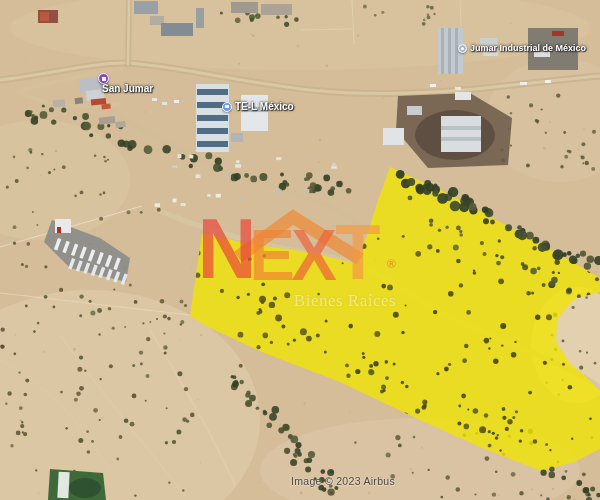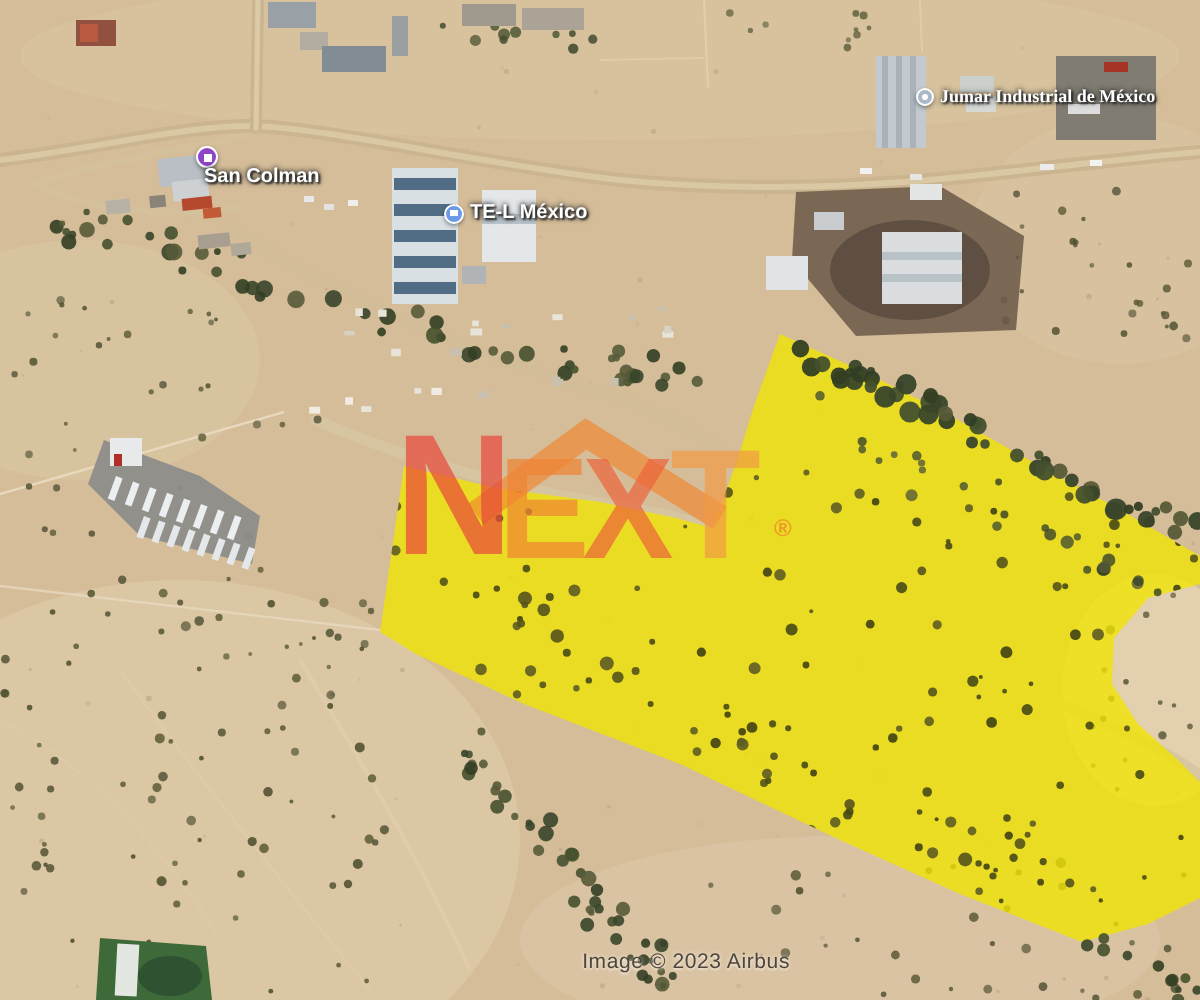--- a/index.html
+++ b/index.html
@@ -866,44 +866,45 @@
         <circle cx="579.2" cy="483.0" r="2.9" fill="#333e24" opacity="0.9"></circle>
         <circle cx="589.0" cy="500.0" r="3.1" fill="#45502e" opacity="0.9"></circle>
         <circle cx="586.2" cy="490.0" r="3.1" fill="#333e24" opacity="0.9"></circle>
       </g>
   </svg>
 
   <div class="poi" style="left:98px;top:73px;">
     <div class="pin" style="width:11px;height:11px;background:#8e44c8;">
       <div class="pin-glyph" style="width:4px;height:4px;"></div>
     </div>
-    <div class="poi-label" style="font-size:10px;margin:-1px 0 0 4px;">San Colman</div>
+    <div class="poi-label" style="font-size:10px;margin:-1px 0 0 4px;">San Jumar</div>
   </div>
 
   <div class="poi" style="left:222px;top:101px;flex-direction:row;align-items:center;">
     <div class="pin" style="width:10px;height:10px;background:#6b9ae8;">
       <div class="pin-glyph" style="width:4px;height:3px;"></div>
     </div>
     <div class="poi-label" style="font-size:10px;margin-left:3px;">TE-L México</div>
   </div>
 
   <div class="poi" style="left:458px;top:43px;flex-direction:row;align-items:center;">
     <div class="pin" style="width:9px;height:9px;background:#a9b9c5;">
       <div class="pin-glyph" style="width:3px;height:3px;border-radius:50%;"></div>
     </div>
-    <div class="poi-label" style="font-size:9px;margin-left:3px;font-family:Liberation Serif, serif;">Jumar Industrial de México</div>
+    <div class="poi-label" style="font-size:9px;margin-left:3px;">Jumar Industrial de México</div>
   </div>
 
   <div class="wm">
     <svg width="230" height="115">
       <polyline id="wmroof" points="48,52 103,12 170,54" fill="none" stroke-width="13" opacity=".66" stroke="#f0862e"></polyline>
     </svg>
     <div id="wm-brand">
         <span class="wm-letter" style="left: 6px; top: 0px; font-size: 86px; color: rgb(232, 72, 58);">N</span>
         <span class="wm-letter" style="left: 58px; top: 14px; font-size: 72px; color: rgb(240, 132, 51);">E</span>
         <span class="wm-letter" style="left: 100px; top: 14px; font-size: 72px; color: rgb(236, 100, 58);">X</span>
         <span class="wm-letter" style="left: 144px; top: 8px; font-size: 78px; color: rgb(242, 154, 69);">T</span>
       </div>
     <div class="wm-reg" id="wm-reg" style="color: rgb(240, 134, 46);">®</div>
+    <div class="wm-sub">Bienes Raíces</div>
   </div>
 
   <div class="attribution">Image © 2023 Airbus</div>
 </div>
 
 </body></html>

